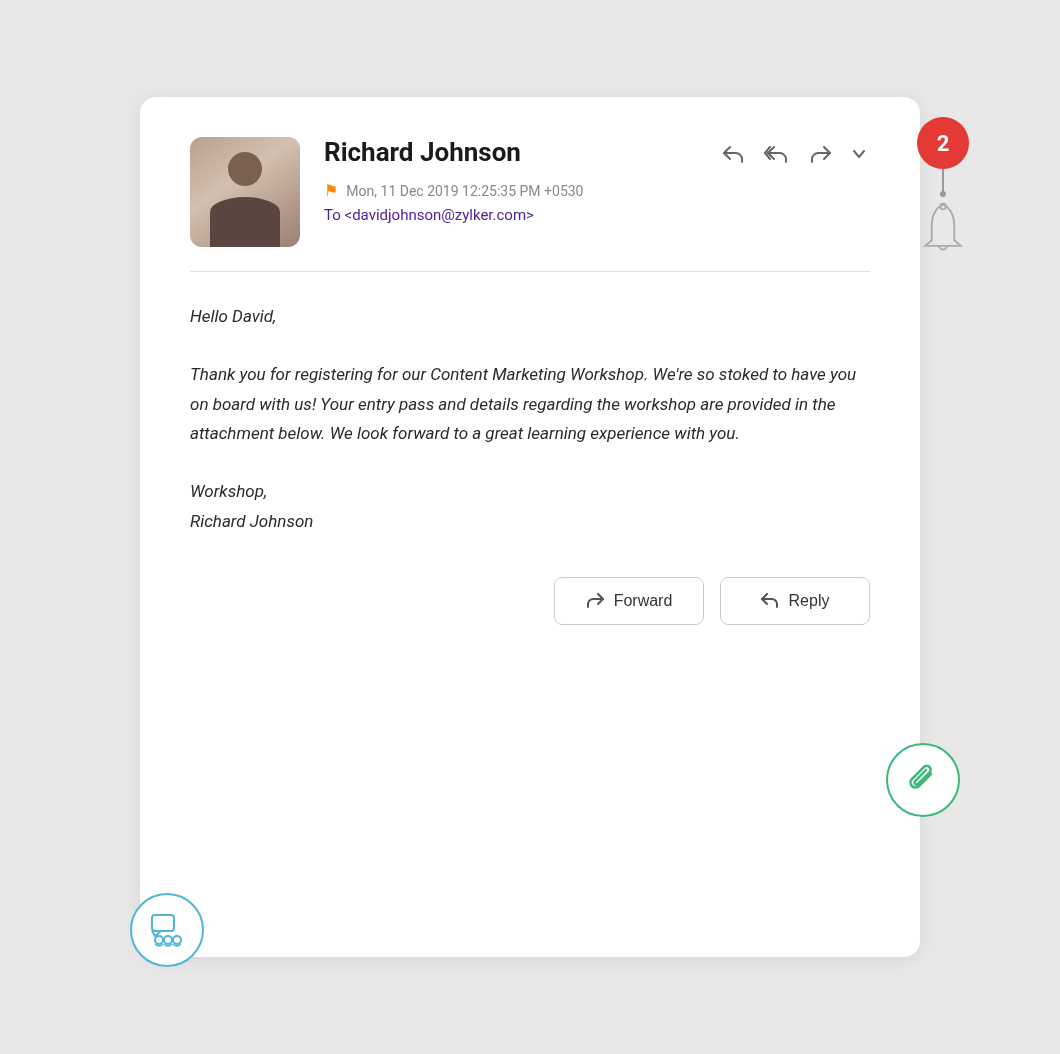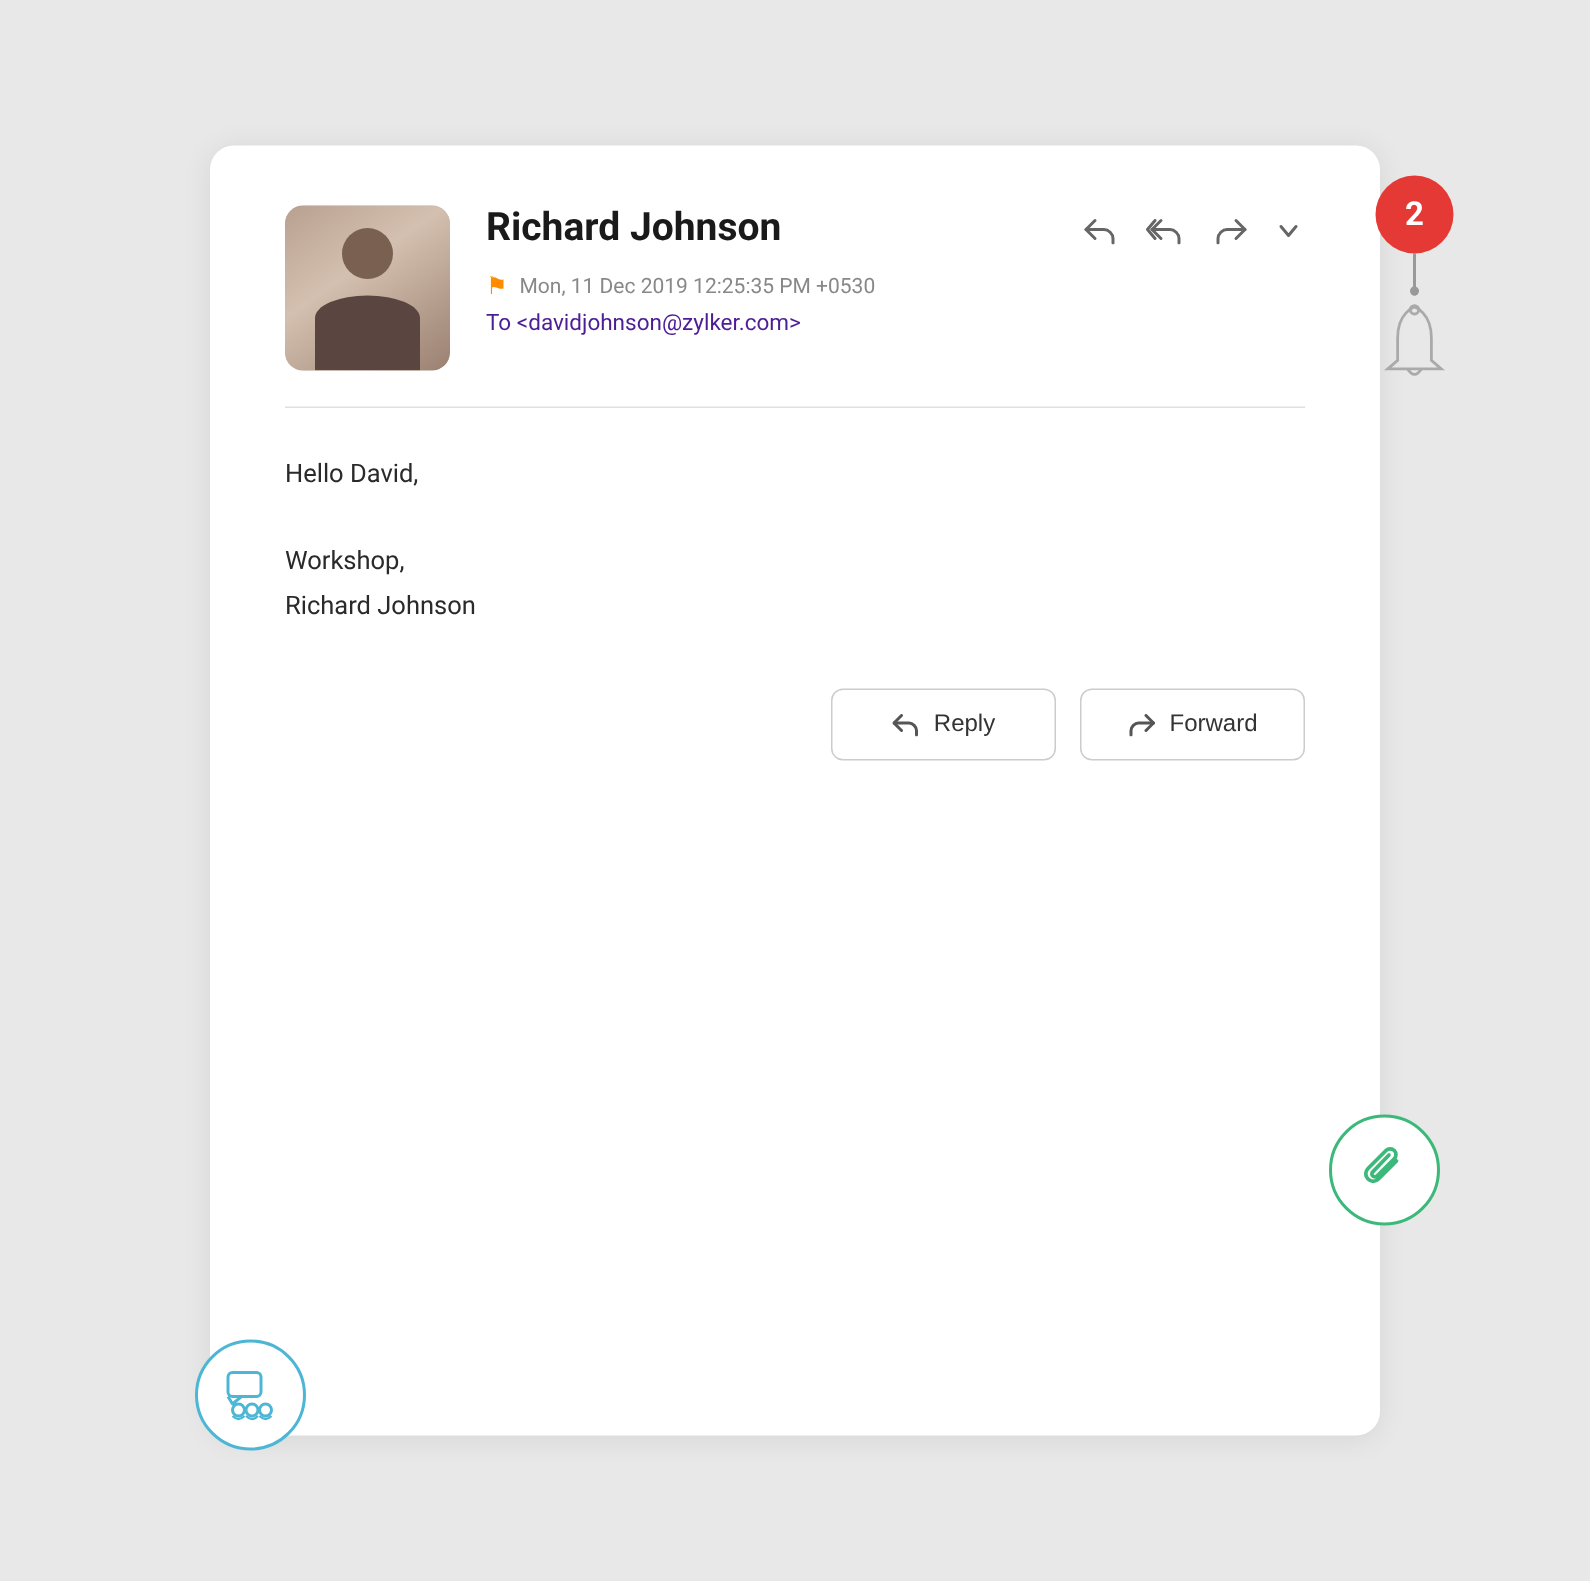--- a/index.html
+++ b/index.html
@@ -213,20 +213,21 @@
     .divider {
       border: none;
       border-top: 1px solid #e0e0e0;
       margin: 10px 0 30px 0;
     }
 
     .email-body {
       font-size: 17px;
       line-height: 1.75;
       color: #2a2a2a;
+      font-style: italic;
     }
 
     .email-body p {
       margin-bottom: 28px;
     }
 
     .email-footer {
       display: flex;
       justify-content: flex-end;
       gap: 16px;
@@ -335,36 +336,37 @@
         <span>Mon, 11 Dec 2019 12:25:35 PM +0530</span>
       </div>
       <div class="email-to">To  &lt;davidjohnson@zylker.com&gt;</div>
     </div>
   </div>
 
   <hr class="divider">
 
   <div class="email-body">
     <p>Hello David,</p>
+    <p>Thank you for registering for our Content Marketing Workshop. We're so stoked to have you on board with us! Your entry pass and details regarding the workshop are provided in the attachment below. We look forward to a great learning experience with you.</p>
     <p>
       <span>Workshop,</span><br>
       <span>Richard Johnson</span>
     </p>
   </div>
 
   <div class="email-footer">
+    <button class="action-button">
+      <svg width="18" height="15" viewBox="0 0 18 15" fill="none" xmlns="http://www.w3.org/2000/svg">
+        <path d="M12 1 L17 6 L12 11" stroke="#555" stroke-width="2" stroke-linecap="round" stroke-linejoin="round" fill="none"></path>
+        <path d="M17 6 L7 6 C4.5 6 2 8.5 2 11 L2 14" stroke="#555" stroke-width="2" stroke-linecap="round" fill="none"></path>
+      </svg>
+      <span>Forward</span>
+    </button>
     <button class="action-button">
       <svg width="18" height="15" viewBox="0 0 18 15" fill="none" xmlns="http://www.w3.org/2000/svg">
         <path d="M6 1 L1 6 L6 11" stroke="#555" stroke-width="2" stroke-linecap="round" stroke-linejoin="round" fill="none"></path>
         <path d="M1 6 L11 6 C13.5 6 16 8.5 16 11 L16 14" stroke="#555" stroke-width="2" stroke-linecap="round" fill="none"></path>
       </svg>
       <span>Reply</span>
     </button>
-    <button class="action-button">
-      <svg width="18" height="15" viewBox="0 0 18 15" fill="none" xmlns="http://www.w3.org/2000/svg">
-        <path d="M12 1 L17 6 L12 11" stroke="#555" stroke-width="2" stroke-linecap="round" stroke-linejoin="round" fill="none"></path>
-        <path d="M17 6 L7 6 C4.5 6 2 8.5 2 11 L2 14" stroke="#555" stroke-width="2" stroke-linecap="round" fill="none"></path>
-      </svg>
-      <span>Forward</span>
-    </button>
   </div>
 
 </div>
 
 </body></html>

